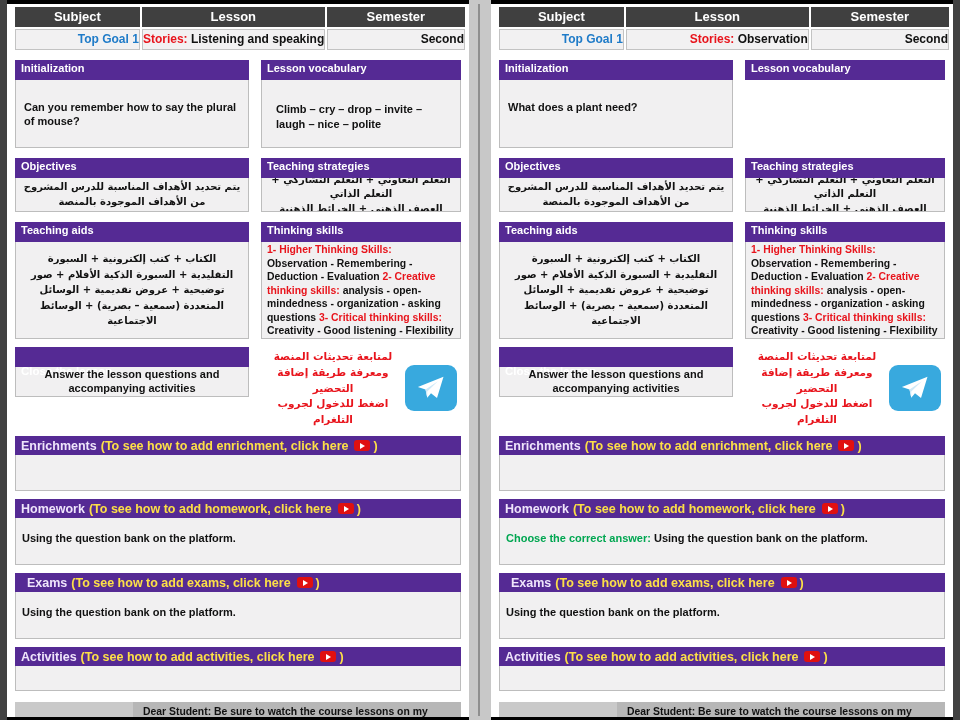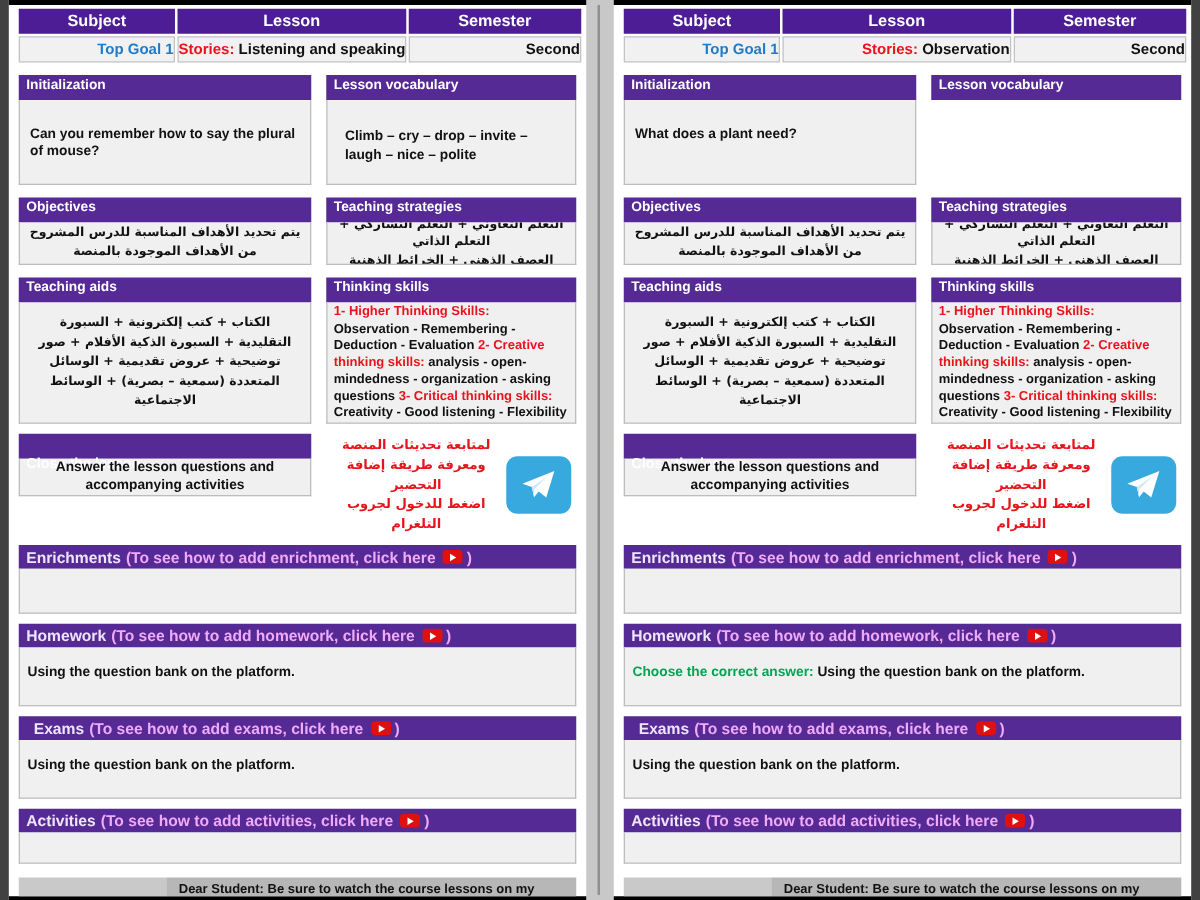--- a/index.html
+++ b/index.html
@@ -9,21 +9,21 @@
   .edge { position:absolute; top:0; bottom:0; width:7px; background:#414141; z-index:3; }
   .edge-l { left:0; } .edge-r { right:0; }
   .divider-line { position:absolute; left:478px; top:4px; bottom:4px; width:2px; background:#8f8f8f; z-index:1; }
   #pages-row { position:absolute; left:7px; top:0; display:flex; gap:22px; z-index:2; }
 
   .page { width:462px; height:720px; background:#fff; border-top:4px solid #000; border-bottom:3px solid #000;
           padding:3px 8px 0 8px; overflow:hidden; }
 
   
   .ht { display:grid; grid-template-columns:28% 41% 31%; gap:2px; }
-  .ht-h { background:#4c1d95; color:#fff; text-align:center; font-size:13px; padding:2px 0 3px; }
+  .ht-h { background:#404040; color:#fff; text-align:center; font-size:13px; padding:2px 0 3px; }
   .ht-v { background:#f2f1f2; border:1px solid #c3c3c3; text-align:right; font-size:12px; color:#111; padding:2px 0 3px; white-space:nowrap; overflow:hidden; }
   .blue { color:#1f7bc8; }
   .red { color:#e8141c; }
   .green { color:#00a651; }
 
   .cols { display:flex; gap:12px; margin-top:10px; }
   .col-l { width:234px; flex:none; }
   .col-r { flex:1; min-width:0; }
 
   .sec-h { background:#552a94; color:#fff; font-size:11px; padding:2px 6px 3px; height:20px; }
@@ -40,21 +40,21 @@
 
   .row4 { margin-top:8px; display:flex; gap:12px; }
   .tg-wrap { flex:1; display:flex; align-items:center; justify-content:flex-end; padding:2px 4px 0 0; }
   .tg-note { color:#e8141c; font-size:10.5px; line-height:1.5; text-align:center; }
   .tg-icon { width:52px; height:46px; background:#38a9de; border-radius:9px; flex:none; display:flex; align-items:center; justify-content:center; }
   .tg-icon svg { width:34px; height:30px; }
 
   .fw { margin-top:8px; }
   .fw-h { background:#552a94; height:19px; padding:3px 6px 2px; font-size:12.5px; display:flex; align-items:center; white-space:nowrap; overflow:hidden; }
   .fw-title { color:#efe5fb; margin-right:4px; }
-  .yellow { color:#f0abfc; }
+  .yellow { color:#fde047; }
   .yt-icon { display:inline-block; width:16px; height:11px; background:#e01010; border-radius:3px; position:relative; margin:0 3px 0 6px; flex:none; }
   .yt-icon::after { content:""; position:absolute; left:6px; top:2.5px; border-left:5px solid #fff; border-top:3px solid transparent; border-bottom:3px solid transparent; }
   .fw-b { background:#f1f0f1; border:1px solid #bdbdbd; border-top:none; font-size:11px; color:#111; overflow:hidden; }
   .b-enr { height:36px; }
   .b-hw, .b-ex { height:47px; padding:14px 8px 0 6px; }
   .b-act { height:25px; }
 
   .tn { margin-top:11px; display:flex; height:49px; }
   .tn-label { width:118px; flex:none; background:#c9c9c9; color:#e8141c; font-size:11px; display:flex; align-items:center; padding-left:8px; }
   .tn-text { flex:1; background:#b7b7b7; color:#111; font-size:10.4px; line-height:1.3; padding:3px 8px 0 10px; }

